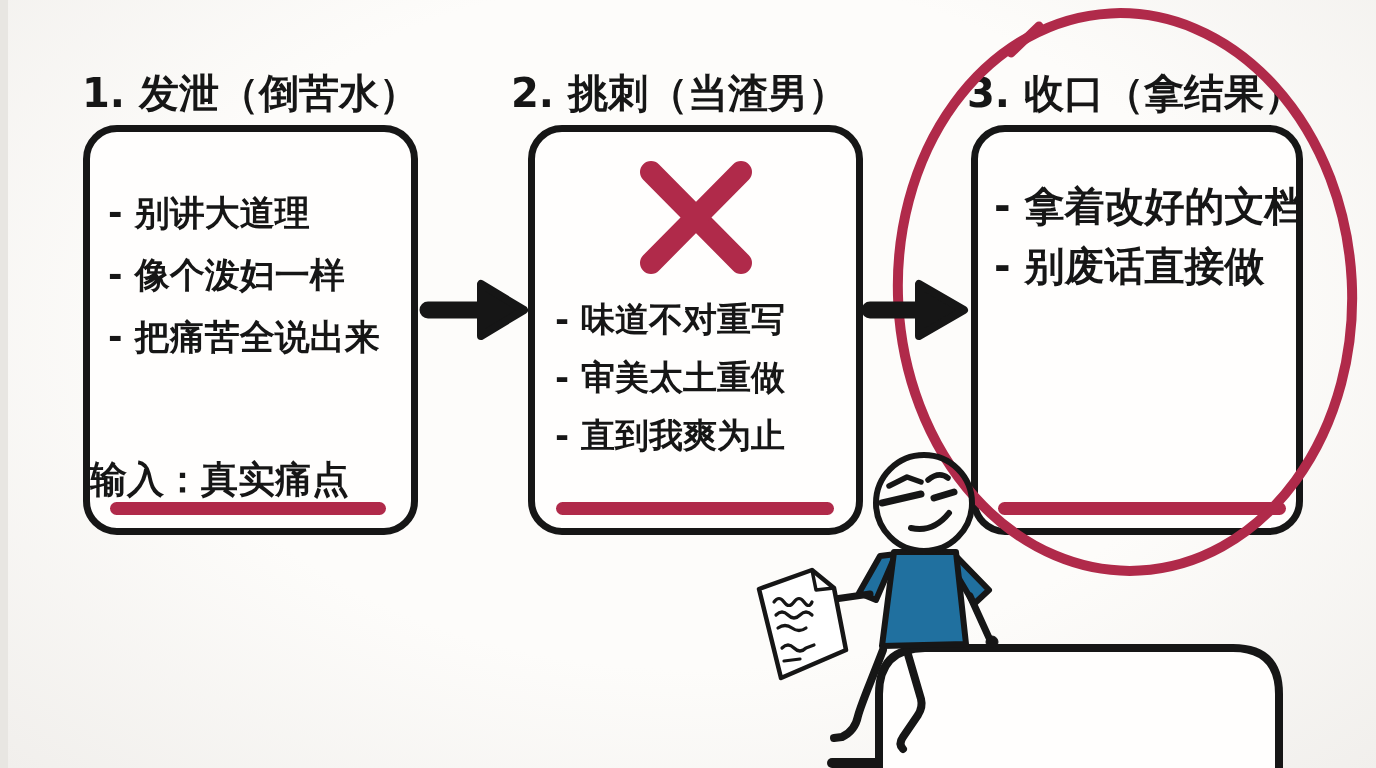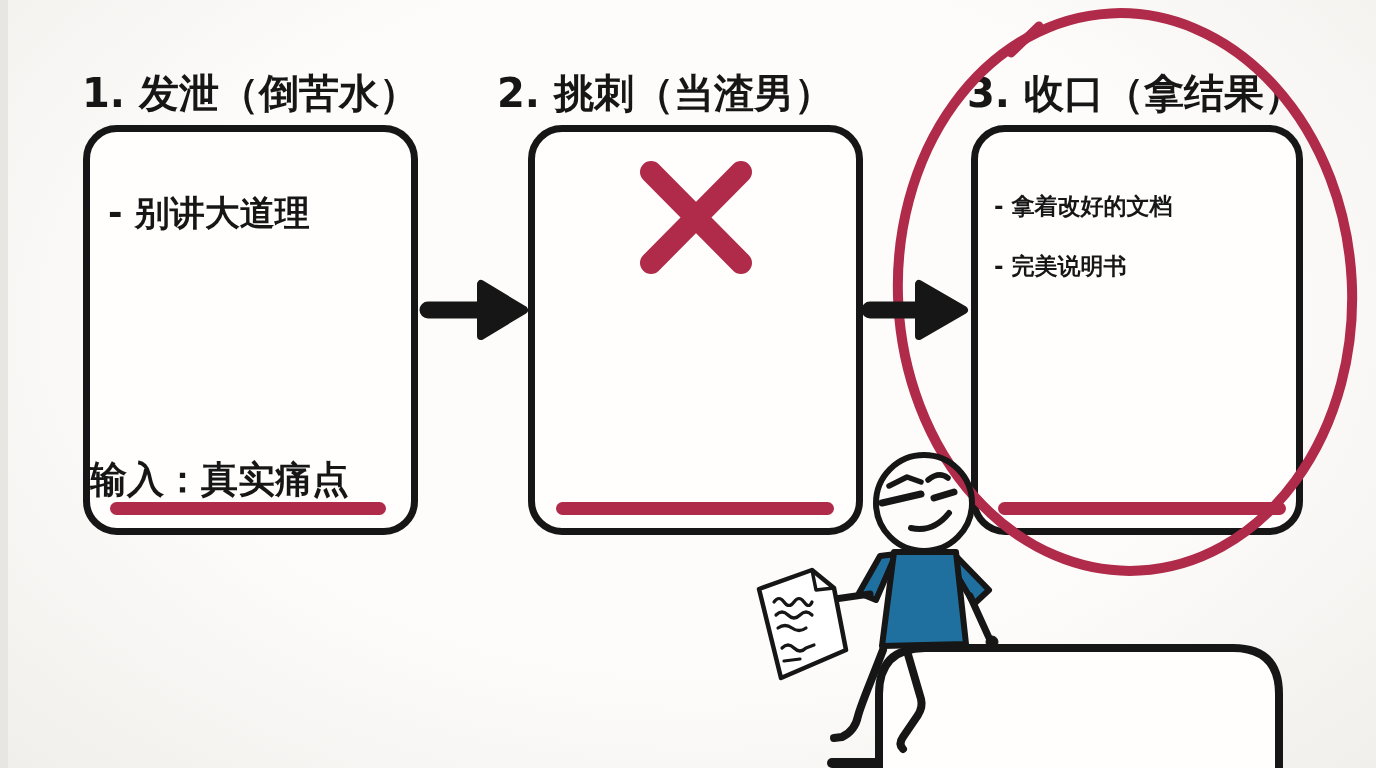--- a/index.html
+++ b/index.html
@@ -22,40 +22,40 @@
     margin-left:8px;
   }
   .step-title{
     position:absolute;top:68px;height:50px;
     font-size:40px;font-weight:800;color:var(--ink);
     text-align:center;line-height:50px;
     letter-spacing:0px;white-space:nowrap;
     z-index:1;
   }
   .t1{left:60px;width:365px;}
-  .t2{left:475px;width:365px;}
+  .t2{left:489px;width:365px;}
   .t3{left:950px;width:355px;}
   .panel{
     position:absolute;top:125px;height:410px;
     background:#fffefd;
     border:7px solid var(--ink);
     border-radius:34px;
     box-sizing:border-box;
     z-index:1;
   }
   .p1{left:75px;width:335px;padding-left:11px;}
   .p2{left:520px;width:335px;}
   .p3{left:963px;width:332px;}
   .bullets{position:absolute;color:var(--ink);font-weight:700;}
   .bullets .line{white-space:nowrap;}
   .p1 .bullets{top:50px;left:18px;font-size:35px;}
   .p1 .bullets .line{line-height:62px;}
   .p2 .bullets{top:158px;left:20px;font-size:34px;}
   .p2 .bullets .line{line-height:58px;}
-  .p3 .bullets{top:44px;left:16px;font-size:23px;}
+  .p3 .bullets{top:44px;left:16px;font-size:40px;}
   .p3 .bullets .line{line-height:60px;}
   .footer-label{
     position:absolute;top:323px;left:0;width:100%;
     font-size:37px;font-weight:800;
     color:var(--ink);white-space:nowrap;
   }
   .footer-underline{
     position:absolute;top:370px;height:13px;
     background:var(--red);border-radius:7px;
   }
@@ -79,37 +79,44 @@
 
 <div class="canvas">
 
   <div class="step-title t1">1. 发泄（倒苦水）</div>
   <div class="step-title t2">2. 挑刺（当渣男）</div>
   <div class="step-title t3">3. 收口（拿结果）</div>
 
   <div class="panel p1">
     <div class="bullets">
       <div class="line">- 别讲大道理</div>
+      <div class="line">- 像个泼妇一样</div>
+      <div class="line">- 把痛苦全说出来</div>
     </div>
     <div class="footer-label">输入：真实痛点</div>
     <div class="footer-underline"></div>
   </div>
 
   <div class="panel p2">
     <svg class="x-mark" width="122" height="122" viewBox="0 0 122 122">
       <path d="M16 16 L106 107" class="stroke-red" stroke-width="22"></path>
       <path d="M106 16 L16 107" class="stroke-red" stroke-width="22"></path>
     </svg>
+    <div class="bullets">
+      <div class="line">- 味道不对重写</div>
+      <div class="line">- 审美太土重做</div>
+      <div class="line">- 直到我爽为止</div>
+    </div>
     <div class="footer-underline"></div>
   </div>
 
   <div class="panel p3">
     <div class="bullets">
       <div class="line">- 拿着改好的文档</div>
-      <div class="line">- 完美说明书</div>
+      <div class="line">- 别废话直接做</div>
     </div>
     <div class="footer-underline"></div>
   </div>
 
   <svg class="overlay" viewBox="0 0 1376 768">
 
     <g>
       <ellipse cx="1117" cy="292" rx="227" ry="279" transform="rotate(-3 1117 292)" class="stroke-red" stroke-width="10"></ellipse>
       <path d="M1003 53 L1031 26" class="stroke-red" stroke-width="9"></path>
     </g>

